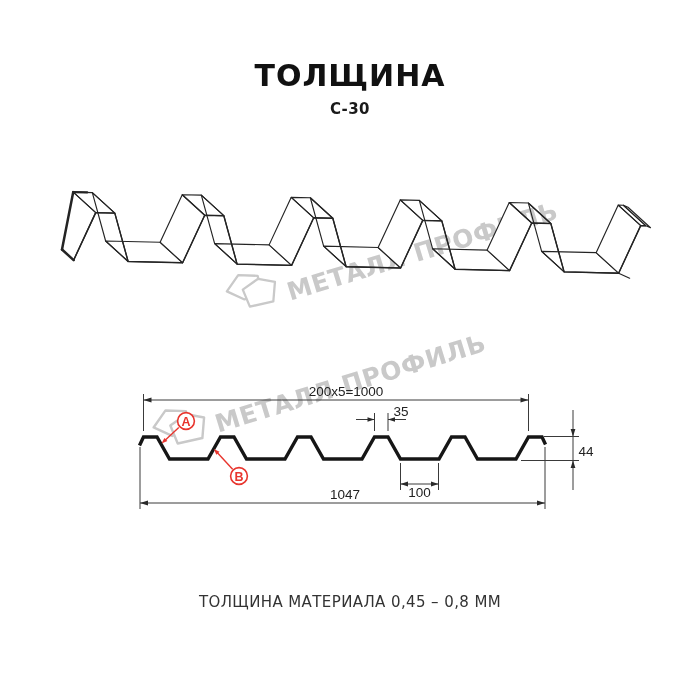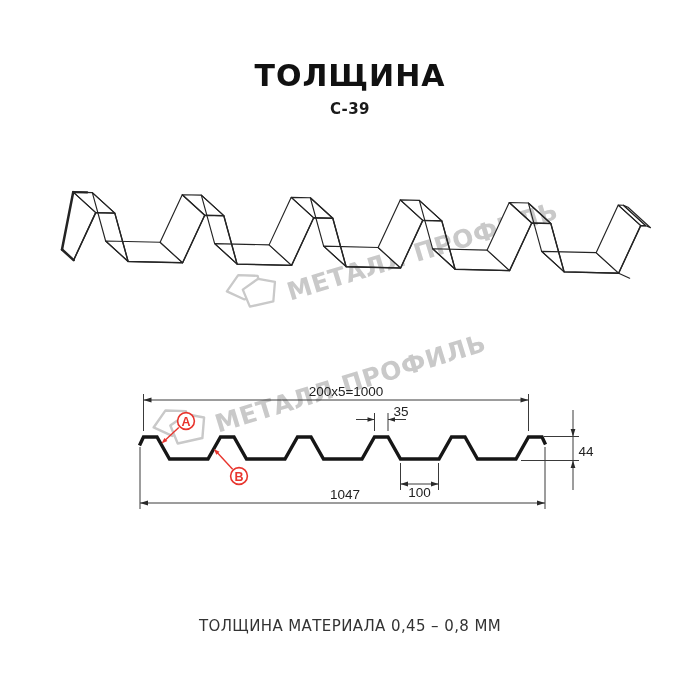--- a/index.html
+++ b/index.html
@@ -4,38 +4,38 @@
 <style>
   html,body{margin:0;padding:0;background:#ffffff;}
   #stage{position:relative;width:700px;height:700px;background:#ffffff;overflow:hidden;
          font-family:"Liberation Sans",sans-serif;}
   .title{position:absolute;left:0;top:58px;width:700px;text-align:center;
          font-family:"DejaVu Sans",sans-serif;font-weight:800;font-size:30px;
          letter-spacing:1px;color:#111111;}
   .subtitle{position:absolute;left:0;top:100px;width:700px;text-align:center;
          font-family:"DejaVu Sans",sans-serif;font-weight:700;font-size:15px;
          letter-spacing:0.5px;color:#1a1a1a;}
-  .footer-note{position:absolute;left:0;top:617px;width:700px;text-align:center;
+  .footer-note{position:absolute;left:0;top:593px;width:700px;text-align:center;
          font-family:"DejaVu Sans",sans-serif;font-weight:500;font-size:15px;
          letter-spacing:0.4px;color:#333333;}
   .wm-text{position:absolute;white-space:nowrap;color:#c9c9c9;
          font-family:"DejaVu Sans",sans-serif;font-weight:700;font-size:25px;
          letter-spacing:0.5px;transform-origin:left center;transform:rotate(-17deg);}
   .wm-logo{position:absolute;transform-origin:center center;transform:rotate(-10deg);}
   svg{position:absolute;}
   .dimtxt{font-family:"Liberation Sans",sans-serif;font-size:13.5px;fill:#222222;}
   .marktxt{font-family:"Liberation Sans",sans-serif;font-size:12.5px;font-weight:bold;fill:#e8352e;}
 </style>
 </head>
 <body>
 
 <div id="stage">
 
   <div class="title">ТОЛЩИНА</div>
-  <div class="subtitle">С-39</div>
+  <div class="subtitle">С-30</div>
 
   <svg class="wm-logo" style="left:224px;top:270px" width="56" height="40" viewBox="0 0 56 40">
     <path d="M 3,17 L 17,3 L 36,7 L 37,22 L 19,28 Z" fill="#ffffff" stroke="#c9c9c9" stroke-width="2.3" stroke-linejoin="round"></path>
     <path d="M 19,18 L 36,10 L 52,16 L 47,35 L 23,36 Z" fill="#ffffff" stroke="#c9c9c9" stroke-width="2.3" stroke-linejoin="round"></path>
   </svg>
   <div class="wm-text" style="left:288px;top:278px;height:30px;line-height:30px">МЕТАЛЛ ПРОФИЛЬ</div>
 
   <svg id="p3d" style="left:35px;top:180px" width="630" height="115" viewBox="35 180 630 115">
       <polygon points="62,249.5 73.63,260.182 95.7425,212.6049 73.2425,192.1049" fill="#ffffff" stroke="none"></polygon>
       <line x1="62" y1="249.5" x2="73.63" y2="260.182" stroke="#242424" stroke-width="2.5" stroke-linecap="round"></line>

